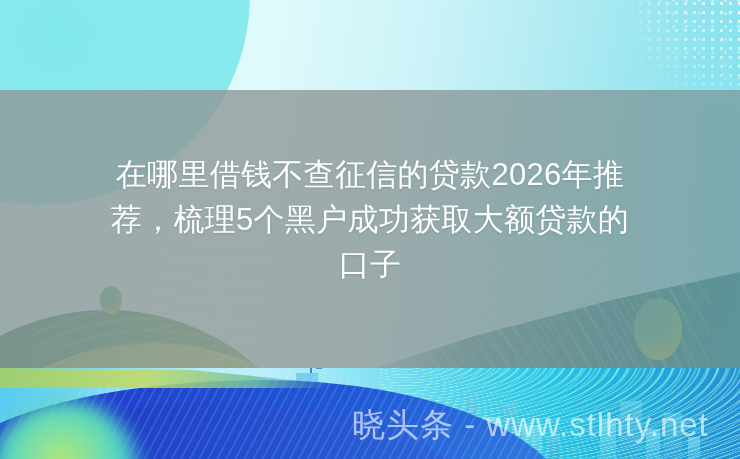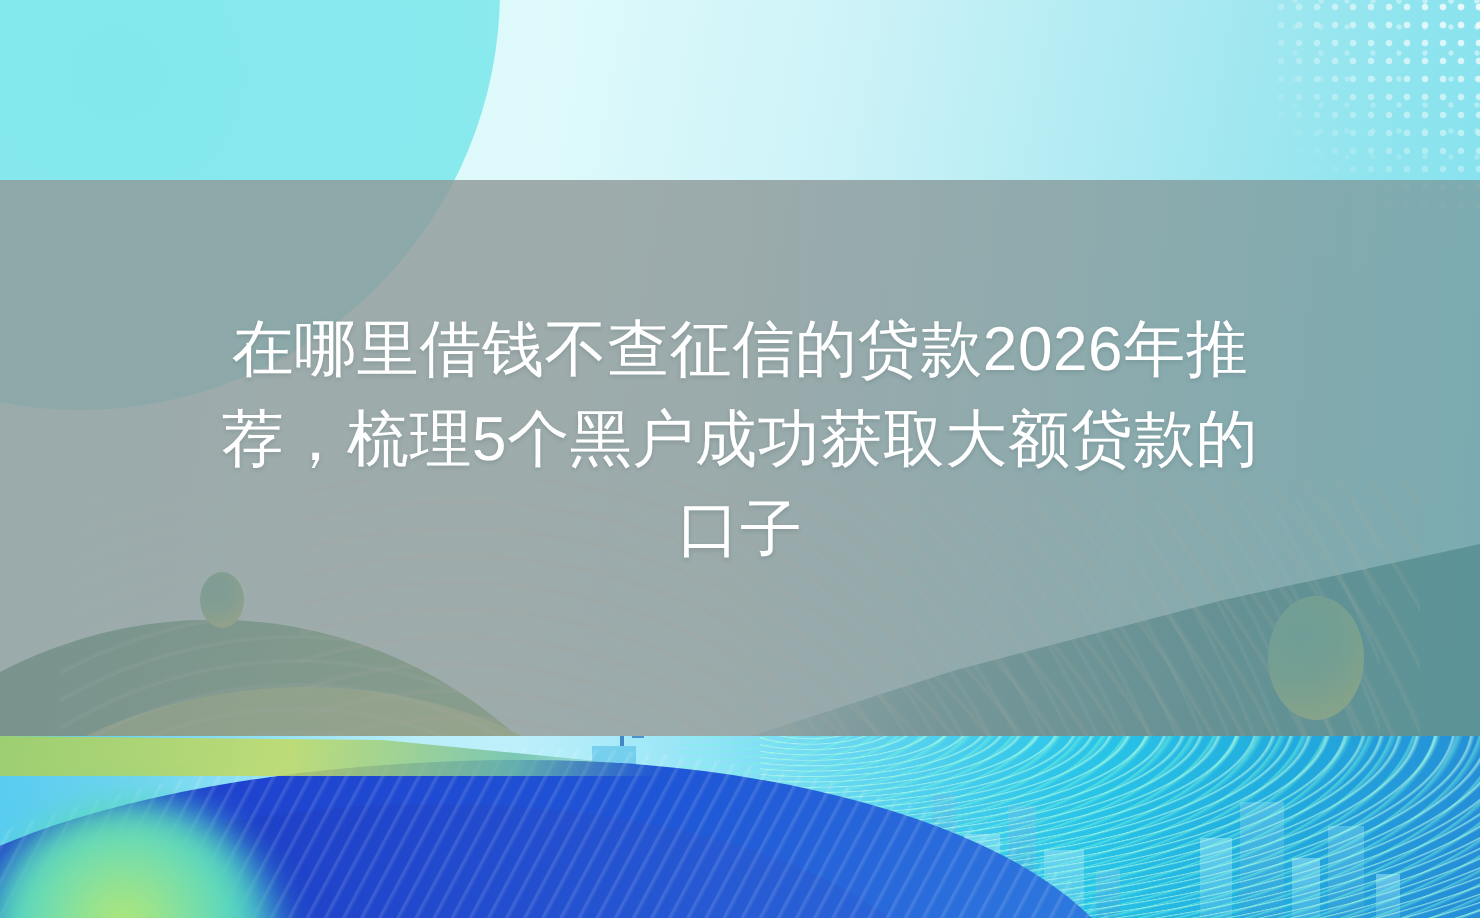--- a/index.html
+++ b/index.html
@@ -305,14 +305,15 @@
     <div id="wave-stripes"></div>
     <div id="green-strip"></div>
   </div>
 
   <div id="glow"></div>
 
   <div id="title">在哪里借钱不查征信的贷款2026年推
 荐，梳理5个黑户成功获取大额贷款的
 口子</div>
 
+  <div id="watermark">晓头条 - www.stlhty.net</div>
 
 </div>
 
 </body></html>

